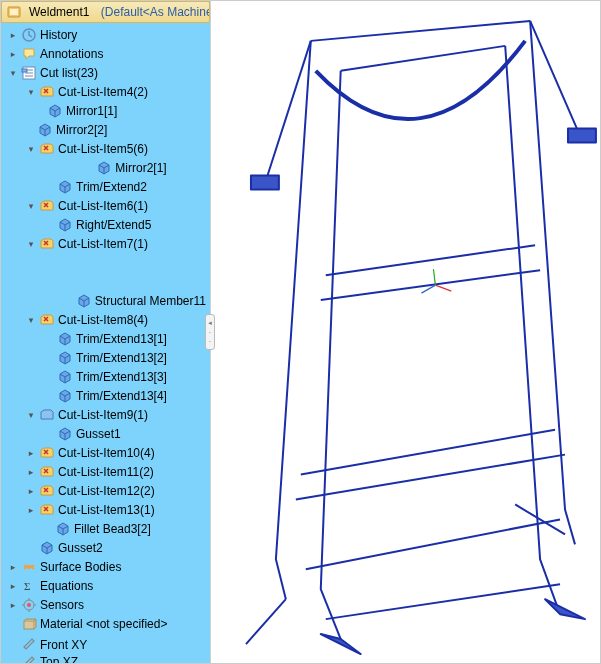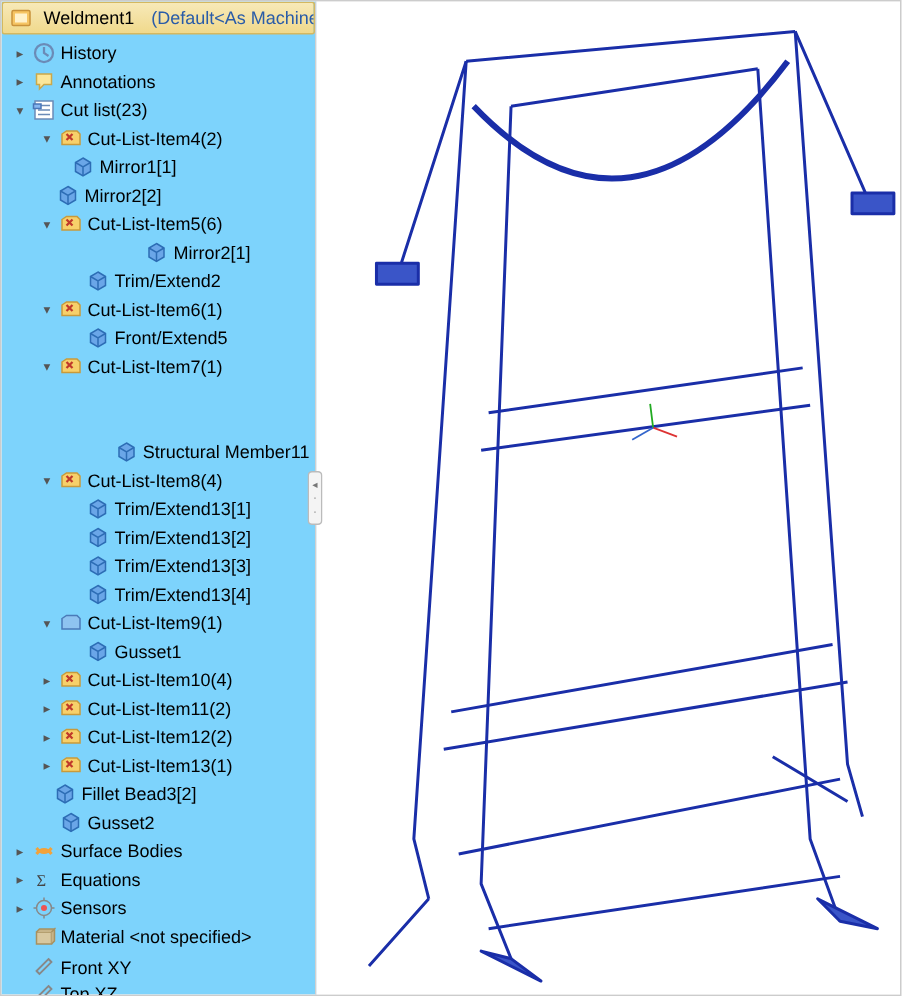--- a/index.html
+++ b/index.html
@@ -220,21 +220,21 @@
         <span class="label">Cut-List-Item6(1)</span>
       </div>
       <div class="node" style="padding-left: 42px;">
         <span class="toggle blank">▸</span>
         <span class="icon">
           <svg width="16" height="16" viewBox="0 0 16 16">
             <path d="M8 2l5 3v6l-5 3-5-3V5z" fill="#6aa6e8" stroke="#2d6db5"></path>
             <path d="M3 5l5 3 5-3M8 8v6" stroke="#2d6db5" fill="none"></path>
           </svg>
         </span>
-        <span class="label">Front/Extend5</span>
+        <span class="label">Right/Extend5</span>
       </div>
       <div class="node" style="padding-left: 24px;">
         <span class="toggle">▾</span>
         <span class="icon">
           <svg width="16" height="16" viewBox="0 0 16 16">
             <path d="M2 5l3-2h7l2 2v7H2z" fill="#f7d06a" stroke="#c99a3a"></path>
             <path d="M5 5l4 4M9 5l-4 4" stroke="#c0392b" stroke-width="1.5"></path>
           </svg>
         </span>
         <span class="label">Cut-List-Item7(1)</span>
@@ -351,21 +351,21 @@
       <div class="node" style="padding-left: 24px;">
         <span class="toggle">▸</span>
         <span class="icon">
           <svg width="16" height="16" viewBox="0 0 16 16">
             <path d="M2 5l3-2h7l2 2v7H2z" fill="#f7d06a" stroke="#c99a3a"></path>
             <path d="M5 5l4 4M9 5l-4 4" stroke="#c0392b" stroke-width="1.5"></path>
           </svg>
         </span>
         <span class="label">Cut-List-Item13(1)</span>
       </div>
-      <div class="node" style="padding-left: 20px;">
+      <div class="node" style="padding-left: 40px;">
         <span class="toggle blank">▸</span>
         <span class="icon">
           <svg width="16" height="16" viewBox="0 0 16 16">
             <path d="M8 2l5 3v6l-5 3-5-3V5z" fill="#6aa6e8" stroke="#2d6db5"></path>
             <path d="M3 5l5 3 5-3M8 8v6" stroke="#2d6db5" fill="none"></path>
           </svg>
         </span>
         <span class="label">Fillet Bead3[2]</span>
       </div>
       <div class="node" style="padding-left: 24px;">

